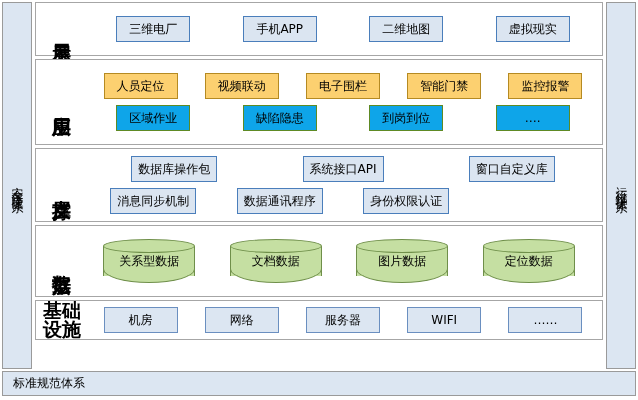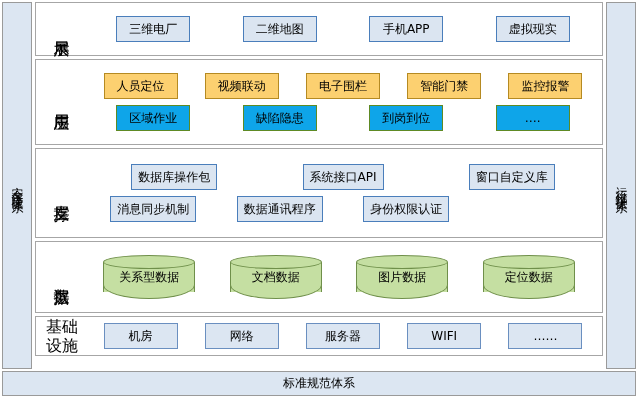--- a/index.html
+++ b/index.html
@@ -55,30 +55,30 @@
   .layer{
     border:1px solid #a6a6a6;
     background:#ffffff;
     box-sizing:border-box;
     display:flex;
     flex-direction:row;
     align-items:center;
   }
   .layer-presentation{height:54px;}
   .layer-application{height:86px;}
-  .layer-support{height:90px;}
+  .layer-support{height:74px;}
   .layer-data{height:72px;}
 
   .layer-label{
     flex:0 0 52px;
     display:flex;
     align-items:center;
     justify-content:center;
-    font-size:16px;
-    font-weight:normal;
+    font-size:19px;
+    font-weight:bold;
     color:#000;
     height:100%;
     box-sizing:border-box;
   }
   .label-vertical{
     writing-mode:vertical-rl;
     text-orientation:upright;
     letter-spacing:1px;
     line-height:19px;
   }
@@ -186,23 +186,23 @@
   }
   
   .bottom-bar{
     margin:2px;
     height:25px;
     background:#dce6f2;
     border:1px solid #9a9a9a;
     box-sizing:border-box;
     display:flex;
     align-items:center;
-    justify-content:center;
     font-size:12px;
     color:#000;
+    padding-left:10px;
   }
 </style>
 </head>
 <body>
 
 <div class="diagram">
 
   <div class="body-row">
 
     <div class="rail">
@@ -213,24 +213,24 @@
         <div class="layer layer-presentation">
           <div class="layer-label">
             <span class="label-vertical">展示层</span>
           </div>
           <div class="layer-body">
             <div class="row">
               <div class="cell">
                 <div class="box box-blue">三维电厂</div>
               </div>
               <div class="cell">
+                <div class="box box-blue">手机APP</div>
+              </div>
+              <div class="cell">
                 <div class="box box-blue">二维地图</div>
-              </div>
-              <div class="cell">
-                <div class="box box-blue">手机APP</div>
               </div>
               <div class="cell">
                 <div class="box box-blue">虚拟现实</div>
               </div>
             </div>
           </div>
         </div>
         <div class="layer layer-application">
           <div class="layer-label">
             <span class="label-vertical">应用层</span>

